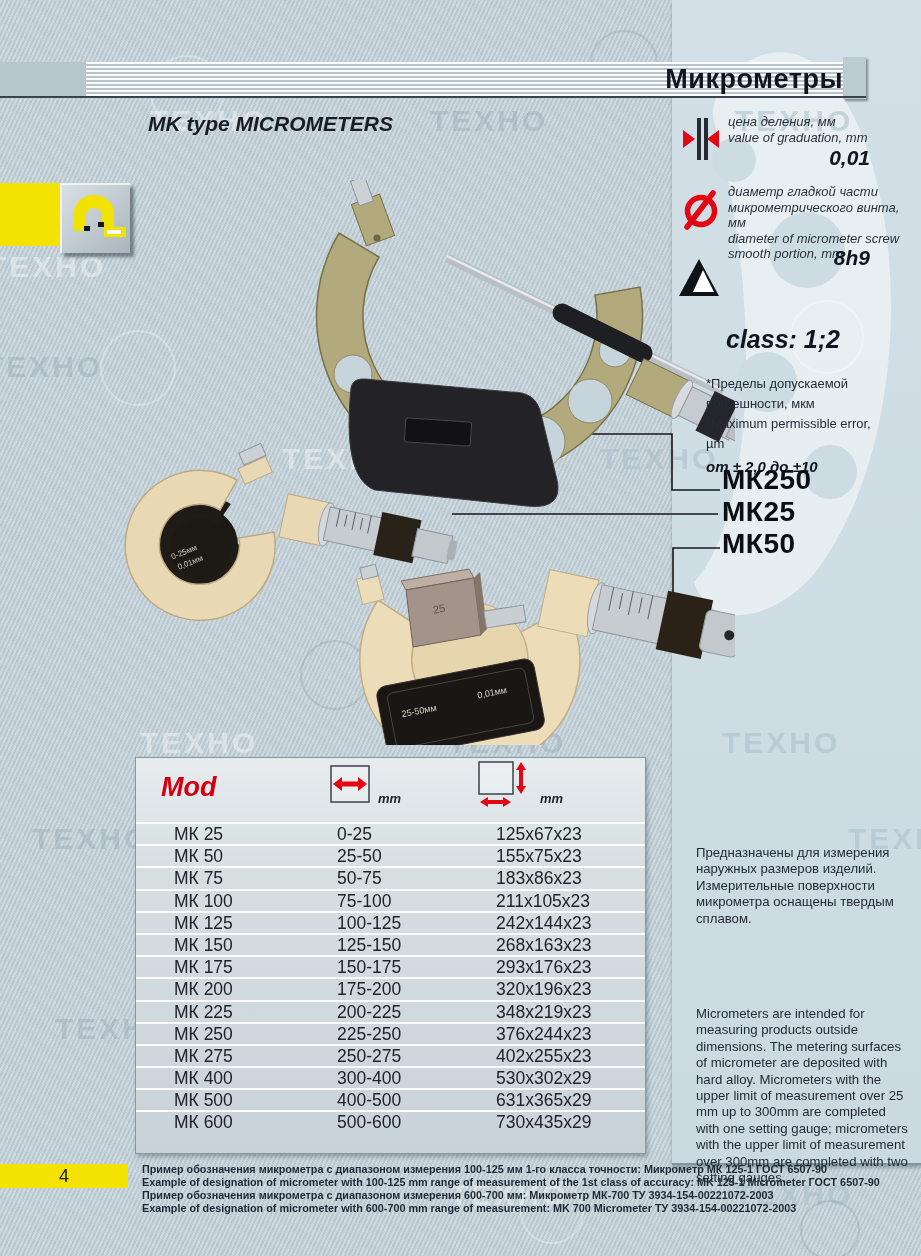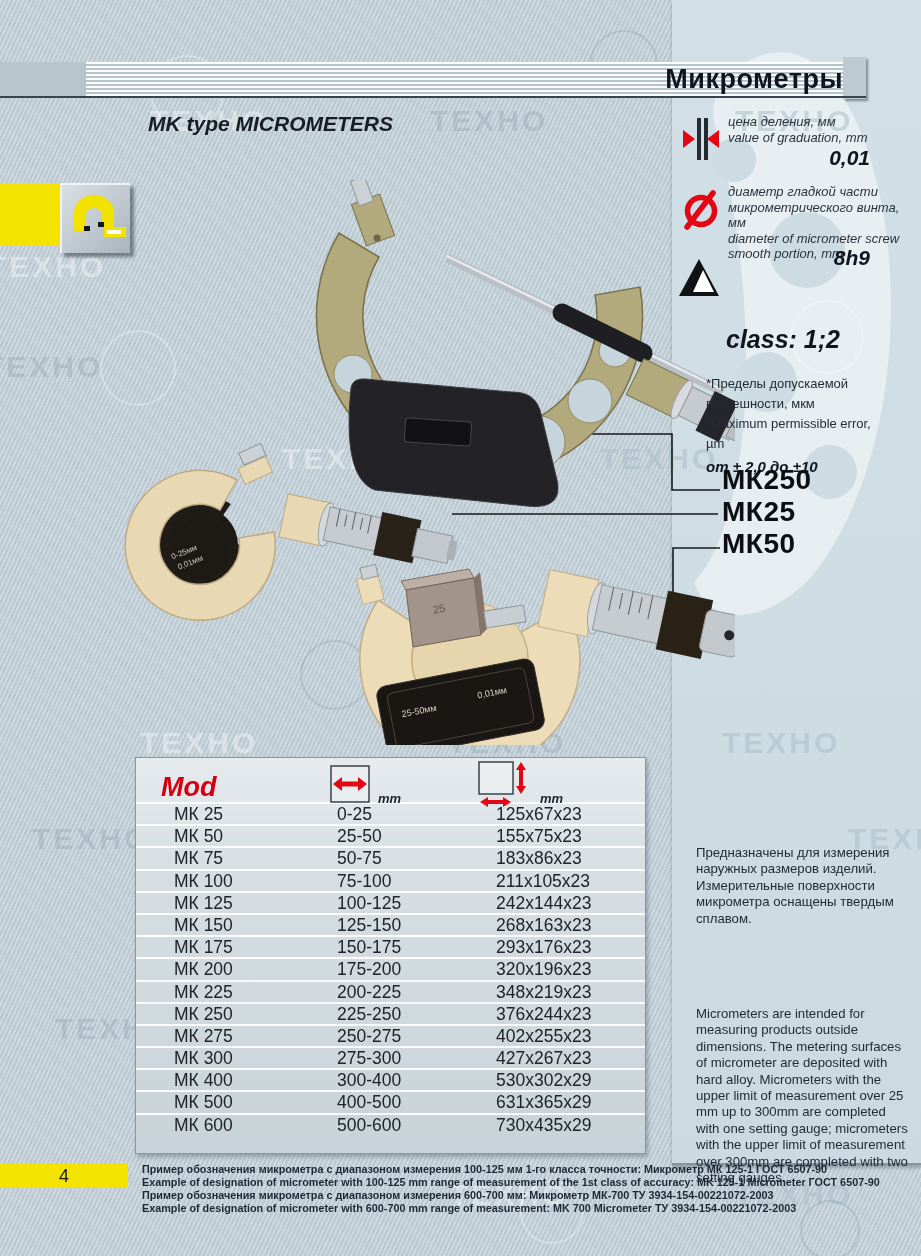--- a/index.html
+++ b/index.html
@@ -73,21 +73,21 @@
   
   .swoosh{position:absolute;left:0;top:0;}
 
   
   .spec-table{
     position:absolute;left:135px;top:757px;width:511px;height:397px;z-index:6;
     background:linear-gradient(180deg,#e6ebee 0%,#d6dee2 30%,#c8d3d9 100%);
     border:1px solid #8b979e;box-sizing:border-box;
     box-shadow:2px 3px 4px rgba(55,70,80,0.35);
   }
-  .thead{position:relative;height:44px;}
+  .thead{position:relative;height:64px;}
   .thead .mod{position:absolute;left:25px;top:14px;font-style:italic;font-weight:bold;
               font-size:27px;color:#d30010;}
   .thead .ic1{position:absolute;left:193px;top:6px;}
   .thead .ic2{position:absolute;left:341px;top:2px;}
   .thead .mm{position:absolute;font-style:italic;font-weight:bold;font-size:13px;color:#20262e;}
   .thead .mm1{left:242px;top:33px;}
   .thead .mm2{left:404px;top:33px;}
   .trow{display:grid;grid-template-columns:163px 159px auto;padding-left:38px;
         height:20.2px;border-top:2px solid rgba(255,255,255,0.92);
         font-size:17.5px;line-height:20px;color:#20242a;}
@@ -366,25 +366,20 @@
         <span>МК 250</span>
         <span>225-250</span>
         <span>376x244x23</span>
       </div>
     <div class="trow">
         <span>МК 275</span>
         <span>250-275</span>
         <span>402x255x23</span>
       </div>
     <div class="trow">
-        <span>МК 300</span>
-        <span>275-300</span>
-        <span>427x267x23</span>
-      </div>
-    <div class="trow">
         <span>МК 400</span>
         <span>300-400</span>
         <span>530x302x29</span>
       </div>
     <div class="trow">
         <span>МК 500</span>
         <span>400-500</span>
         <span>631x365x29</span>
       </div>
     <div class="trow">

